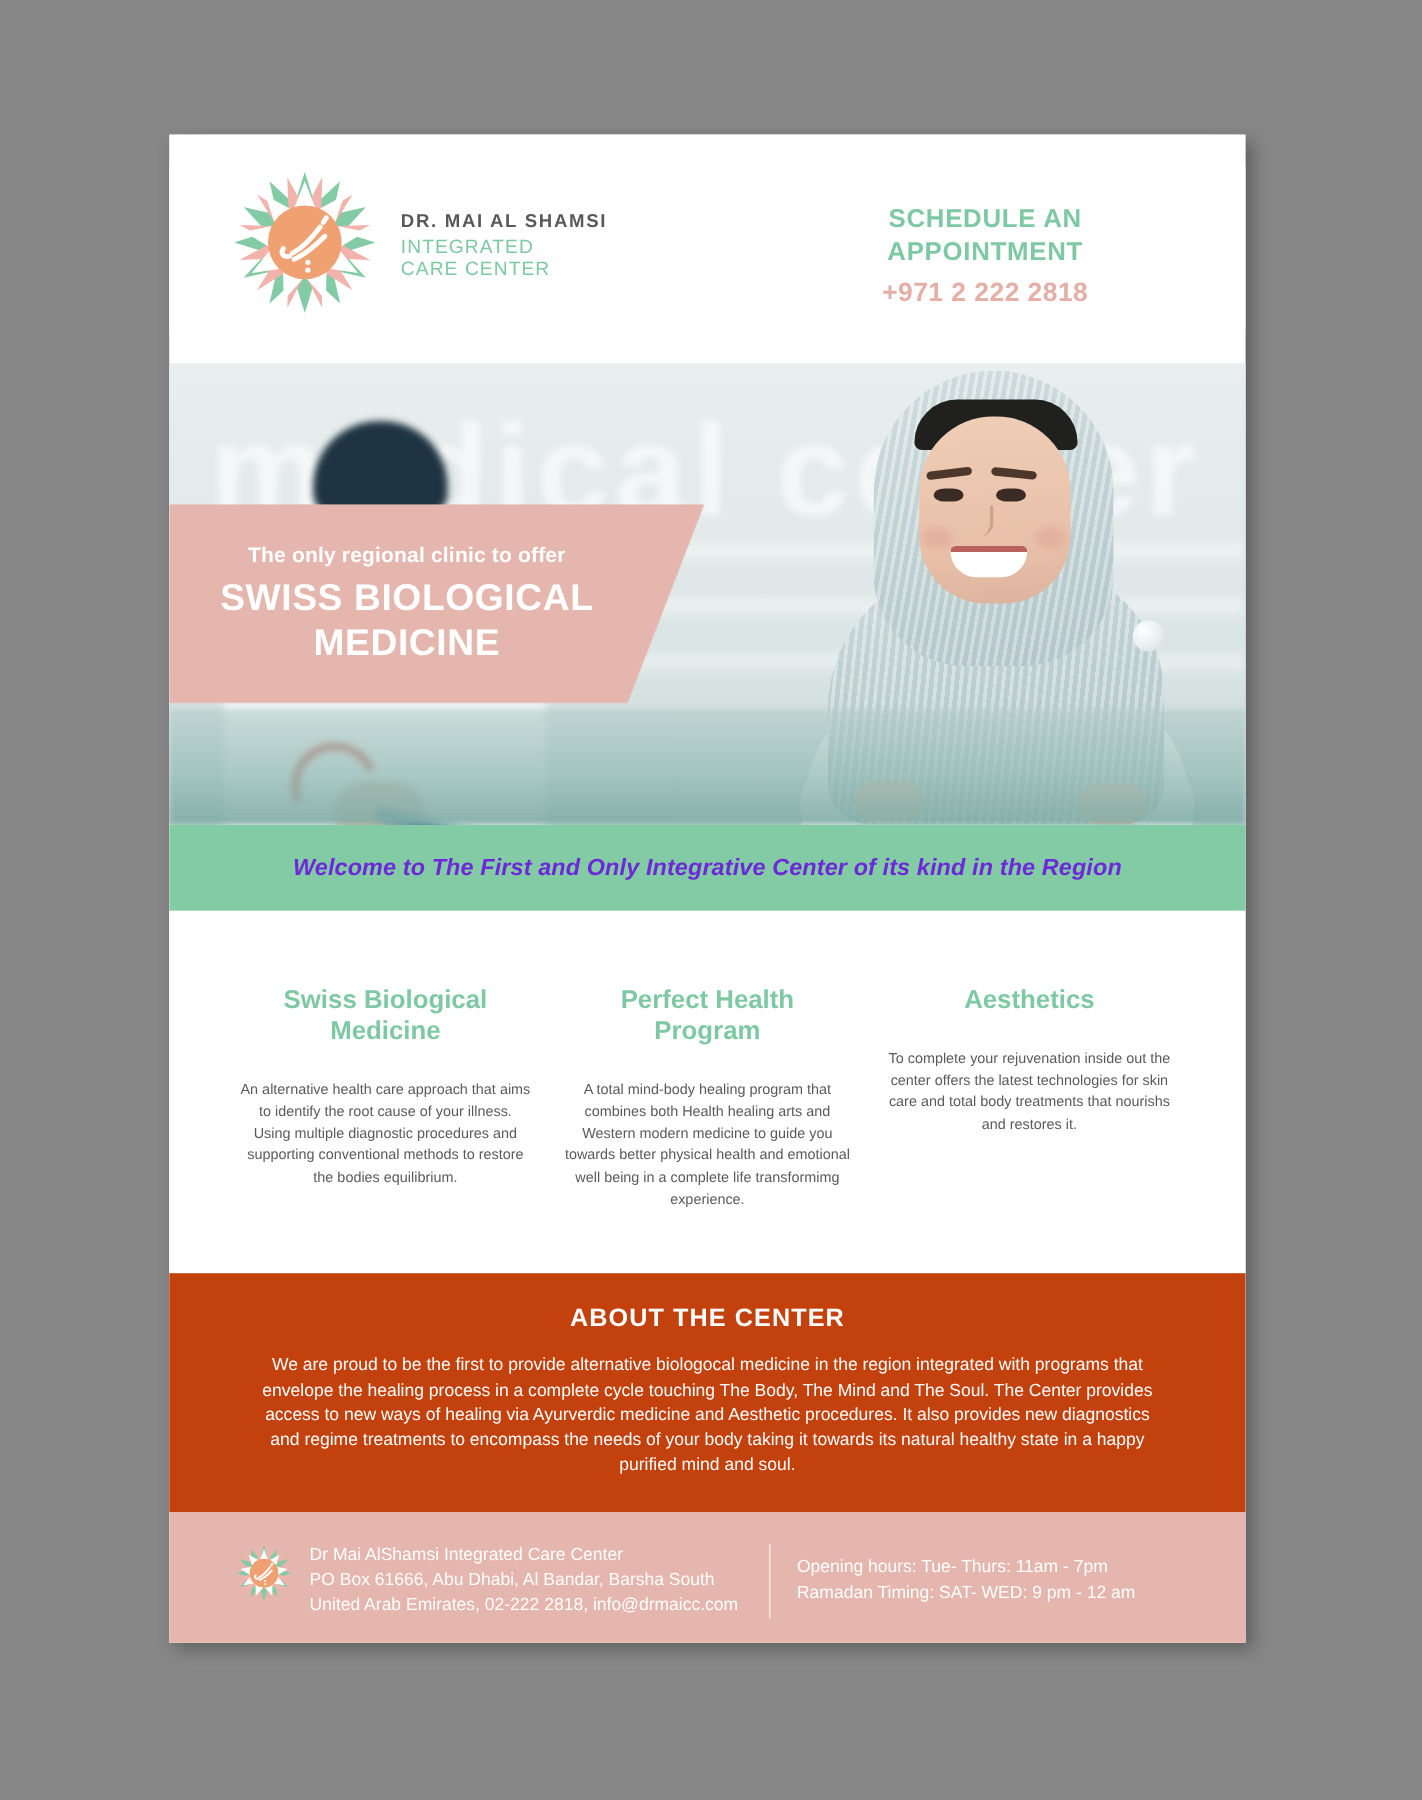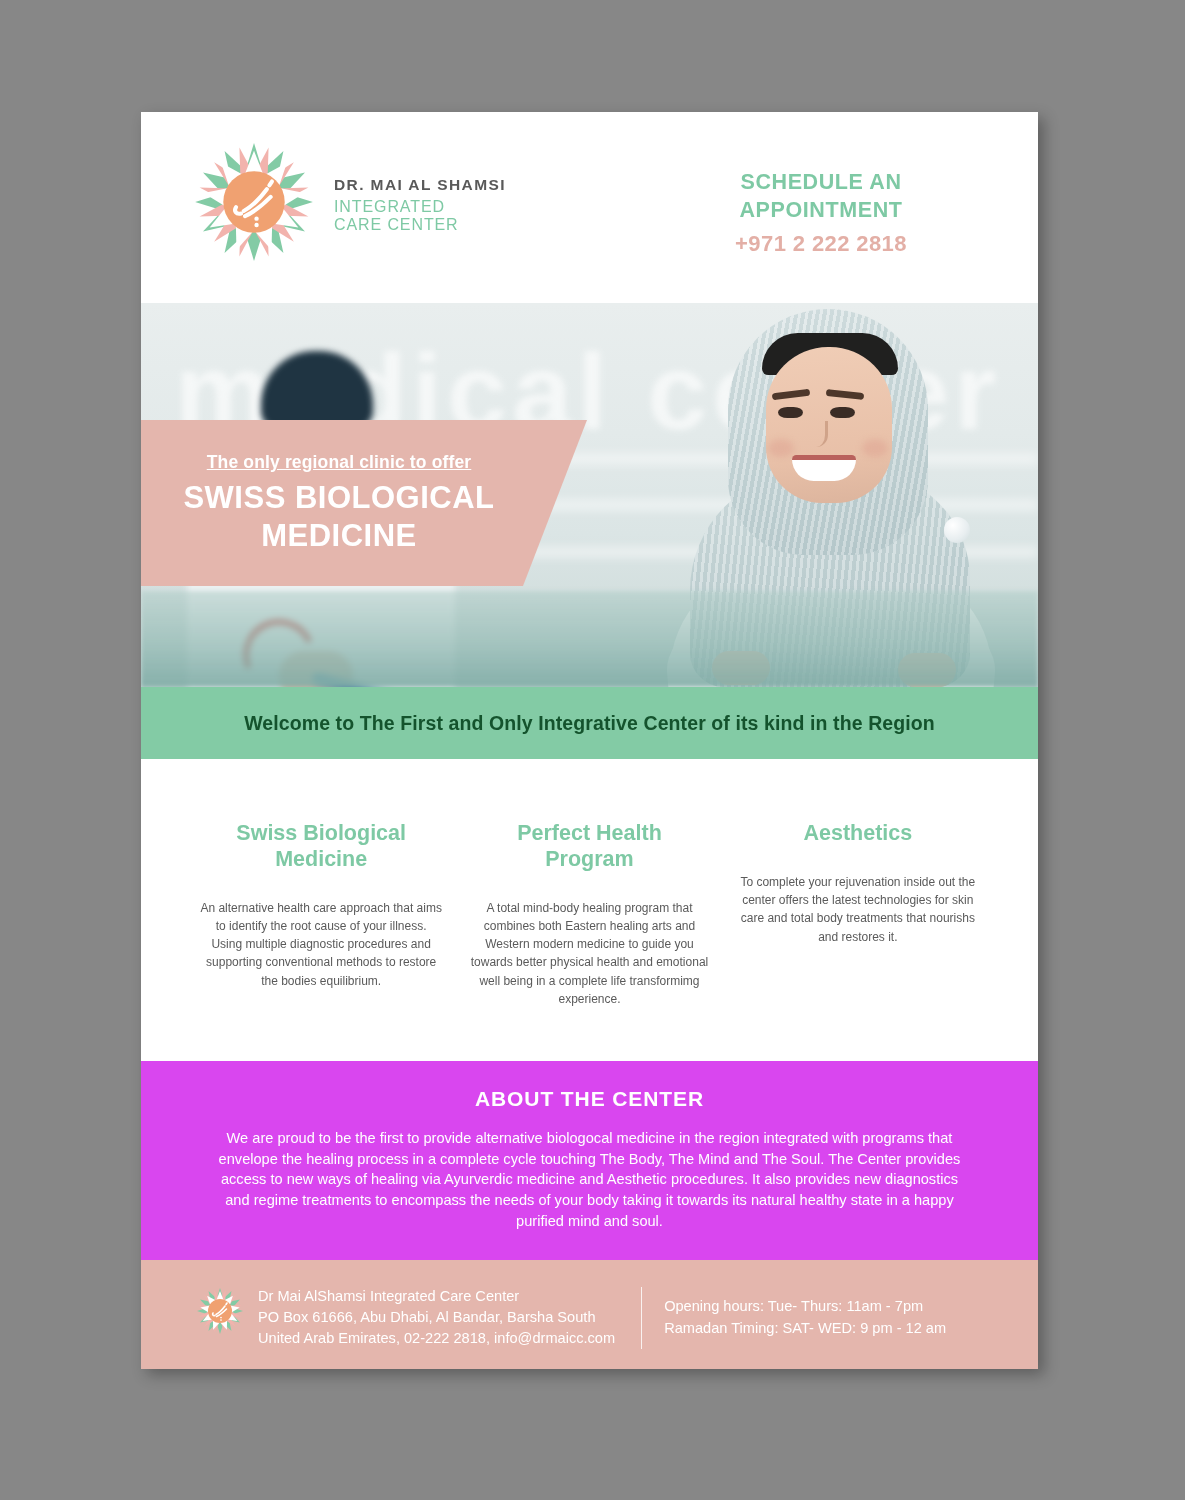--- a/index.html
+++ b/index.html
@@ -254,44 +254,44 @@
     padding-left: 30px;
     padding-right: 80px;
   }
   .banner-kicker {
     color: #ffffff;
     font-size: 17.5px;
     font-weight: 700;
     letter-spacing: 0.15px;
     text-align: center;
     margin-bottom: 6px;
-    text-decoration: underline;
   }
   .banner-title {
     color: #ffffff;
     font-size: 31px;
     font-weight: 700;
     letter-spacing: 0.5px;
     line-height: 1.2;
     text-align: center;
   }
 
   
   .welcome {
     height: 72px;
     background: #83cba5;
     display: flex;
     align-items: center;
     justify-content: center;
   }
   .welcome-text {
-    color: #14532d;
+    color: #6d28d9;
     font-size: 19.5px;
     font-weight: 700;
     letter-spacing: 0.1px;
+    font-style: italic;
   }
 
   
   .services {
     background: #ffffff;
     height: 302px;
     display: flex;
     padding: 62px 46px 0 46px;
     gap: 0;
   }
@@ -308,21 +308,21 @@
     margin-bottom: 26px;
   }
   .service-body {
     color: #5a5a5a;
     font-size: 12px;
     line-height: 1.52;
   }
 
   
   .about {
-    background: #d946ef;
+    background: #c2410c;
     padding: 26px 46px 28px 46px;
     text-align: center;
   }
   .about-title {
     color: #ffffff;
     font-size: 21px;
     font-weight: 700;
     letter-spacing: 0.9px;
     margin-bottom: 17px;
   }
@@ -569,21 +569,21 @@
           <div>Medicine</div>
         </div>
         <div class="service-body">An alternative health care approach that aims to identify the root cause of your illness. Using multiple diagnostic procedures and supporting conventional methods to restore the bodies equilibrium.</div>
       </div>
 
       <div class="service-col">
         <div class="service-title">
           <div>Perfect Health</div>
           <div>Program</div>
         </div>
-        <div class="service-body">A total mind-body healing program that combines both Eastern healing arts and Western modern medicine to guide you towards better physical health and emotional well being in a complete life transformimg experience.</div>
+        <div class="service-body">A total mind-body healing program that combines both Health healing arts and Western modern medicine to guide you towards better physical health and emotional well being in a complete life transformimg experience.</div>
       </div>
 
       <div class="service-col">
         <div class="service-title">
           <div>Aesthetics</div>
           <div></div>
         </div>
         <div class="service-body">To complete your rejuvenation inside out the center offers the latest technologies for skin care and total body treatments that nourishs and restores it.</div>
       </div>
     </div>

